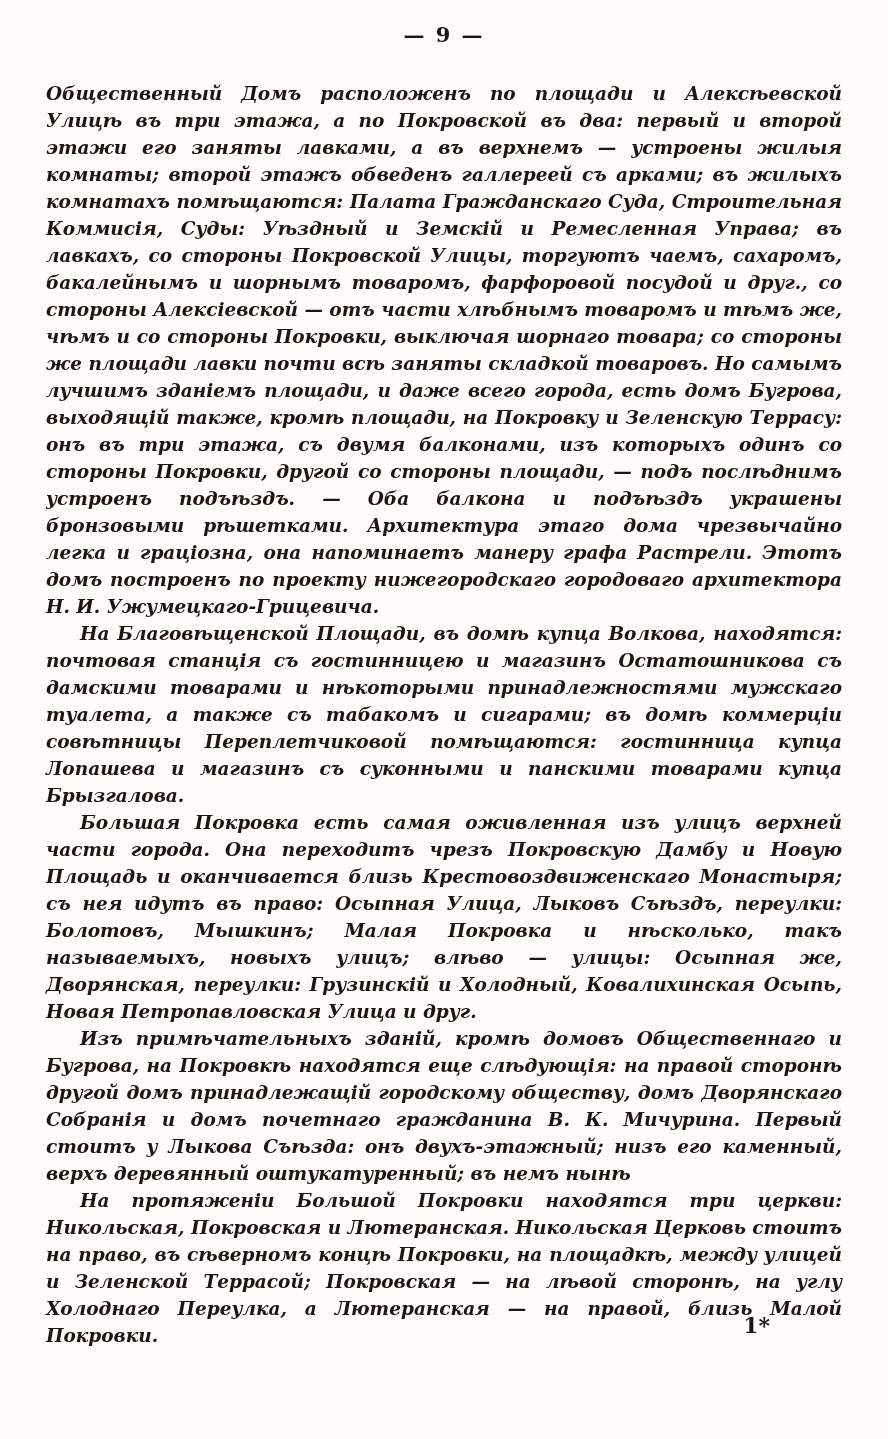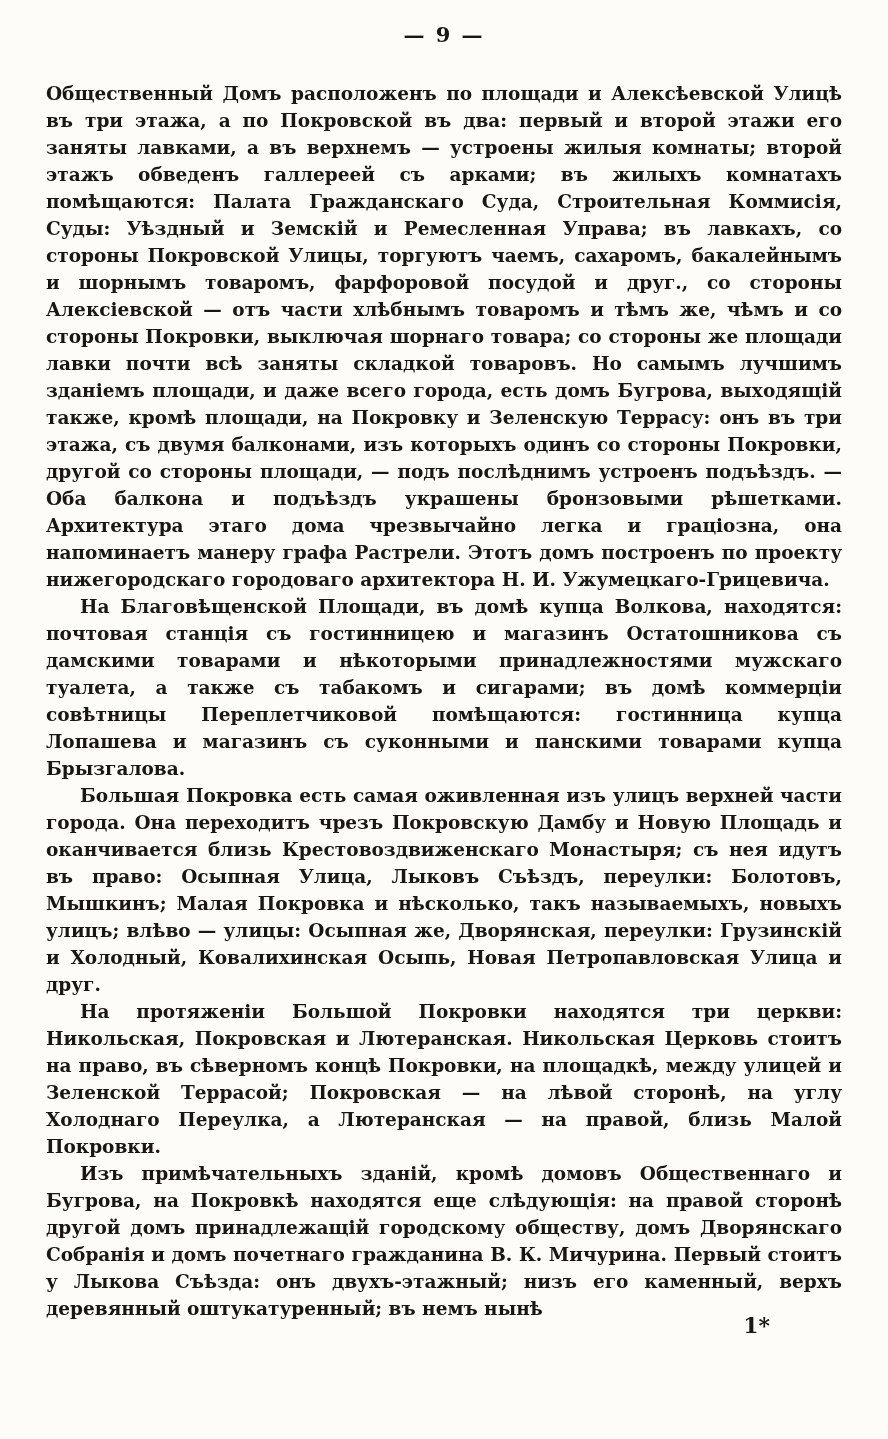--- a/index.html
+++ b/index.html
@@ -36,20 +36,21 @@
     width: 796px;
     font-size: 18.5px;
     line-height: 27px;
     font-weight: bold;
     text-align: justify;
     color: #1a1713;
   }
   .para {
     margin: 0;
     text-indent: 0;
+    font-style: italic;
   }
   .para.indent {
     text-indent: 34px;
   }
   .signature-mark {
     position: absolute;
     top: 1312px;
     right: 118px;
     font-size: 22px;
     font-weight: bold;
@@ -60,19 +61,19 @@
 <body>
 
 <div class="page">
 
   <div class="page-number">— 9 —</div>
 
   <div class="text-block">
     <p class="para">Общественный Домъ расположенъ по площади и Алексѣевской Улицѣ въ три этажа, а по Покровской въ два: первый и второй этажи его заняты лавками, а въ верхнемъ — устроены жилыя комнаты; второй этажъ обведенъ галлереей съ арками; въ жилыхъ комнатахъ помѣщаются: Палата Гражданскаго Суда, Строительная Коммисія, Суды: Уѣздный и Земскій и Ремесленная Управа; въ лавкахъ, со стороны Покровской Улицы, торгуютъ чаемъ, сахаромъ, бакалейнымъ и шорнымъ товаромъ, фарфоровой посудой и друг., со стороны Алексіевской — отъ части хлѣбнымъ товаромъ и тѣмъ же, чѣмъ и со стороны Покровки, выключая шорнаго товара; со стороны же площади лавки почти всѣ заняты складкой товаровъ. Но самымъ лучшимъ зданіемъ площади, и даже всего города, есть домъ Бугрова, выходящій также, кромѣ площади, на Покровку и Зеленскую Террасу: онъ въ три этажа, съ двумя балконами, изъ которыхъ одинъ со стороны Покровки, другой со стороны площади, — подъ послѣднимъ устроенъ подъѣздъ. — Оба балкона и подъѣздъ украшены бронзовыми рѣшетками. Архитектура этаго дома чрезвычайно легка и граціозна, она напоминаетъ манеру графа Растрели. Этотъ домъ построенъ по проекту нижегородскаго городоваго архитектора Н. И. Ужумецкаго-Грицевича.</p>
     <p class="para indent">На Благовѣщенской Площади, въ домѣ купца Волкова, находятся: почтовая станція съ гостинницею и магазинъ Остатошникова съ дамскими товарами и нѣкоторыми принадлежностями мужскаго туалета, а также съ табакомъ и сигарами; въ домѣ коммерціи совѣтницы Переплетчиковой помѣщаются: гостинница купца Лопашева и магазинъ съ суконными и панскими товарами купца Брызгалова.</p>
     <p class="para indent">Большая Покровка есть самая оживленная изъ улицъ верхней части города. Она переходитъ чрезъ Покровскую Дамбу и Новую Площадь и оканчивается близь Крестовоздвиженскаго Монастыря; съ нея идутъ въ право: Осыпная Улица, Лыковъ Съѣздъ, переулки: Болотовъ, Мышкинъ; Малая Покровка и нѣсколько, такъ называемыхъ, новыхъ улицъ; влѣво — улицы: Осыпная же, Дворянская, переулки: Грузинскій и Холодный, Ковалихинская Осыпь, Новая Петропавловская Улица и друг.</p>
+    <p class="para indent">Изъ примѣчательныхъ зданій, кромѣ домовъ Общественнаго и Бугрова, на Покровкѣ находятся еще слѣдующія: на правой сторонѣ другой домъ принадлежащій городскому обществу, домъ Дворянскаго Собранія и домъ почетнаго гражданина В. К. Мичурина. Первый стоитъ у Лыкова Съѣзда: онъ двухъ-этажный; низъ его каменный, верхъ деревянный оштукатуренный; въ немъ нынѣ</p>
     <p class="para indent">На протяженіи Большой Покровки находятся три церкви: Никольская, Покровская и Лютеранская. Никольская Церковь стоитъ на право, въ сѣверномъ концѣ Покровки, на площадкѣ, между улицей и Зеленской Террасой; Покровская — на лѣвой сторонѣ, на углу Холоднаго Переулка, а Лютеранская — на правой, близь Малой Покровки.</p>
-    <p class="para indent">Изъ примѣчательныхъ зданій, кромѣ домовъ Общественнаго и Бугрова, на Покровкѣ находятся еще слѣдующія: на правой сторонѣ другой домъ принадлежащій городскому обществу, домъ Дворянскаго Собранія и домъ почетнаго гражданина В. К. Мичурина. Первый стоитъ у Лыкова Съѣзда: онъ двухъ-этажный; низъ его каменный, верхъ деревянный оштукатуренный; въ немъ нынѣ</p>
   </div>
 
   <div class="signature-mark">1*</div>
 
 </div>
 
 </body></html>

